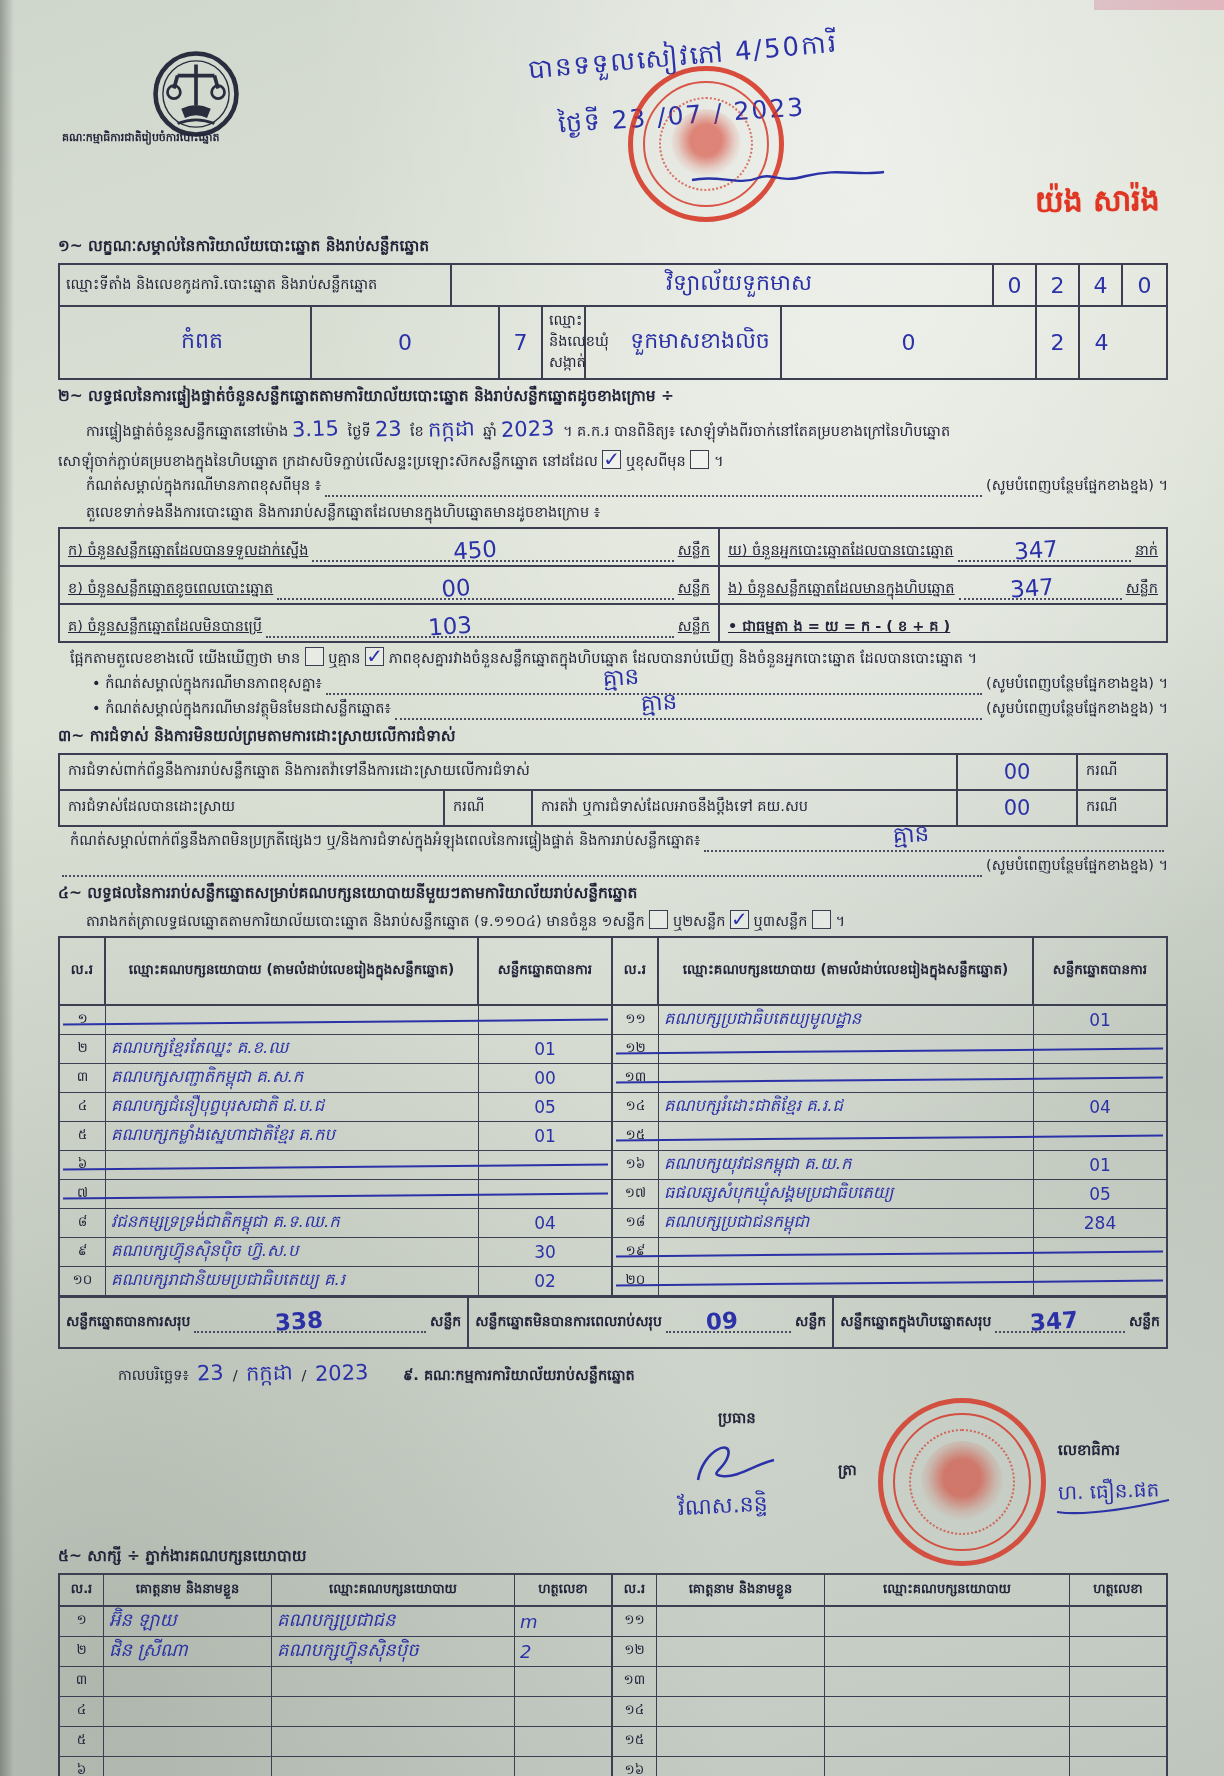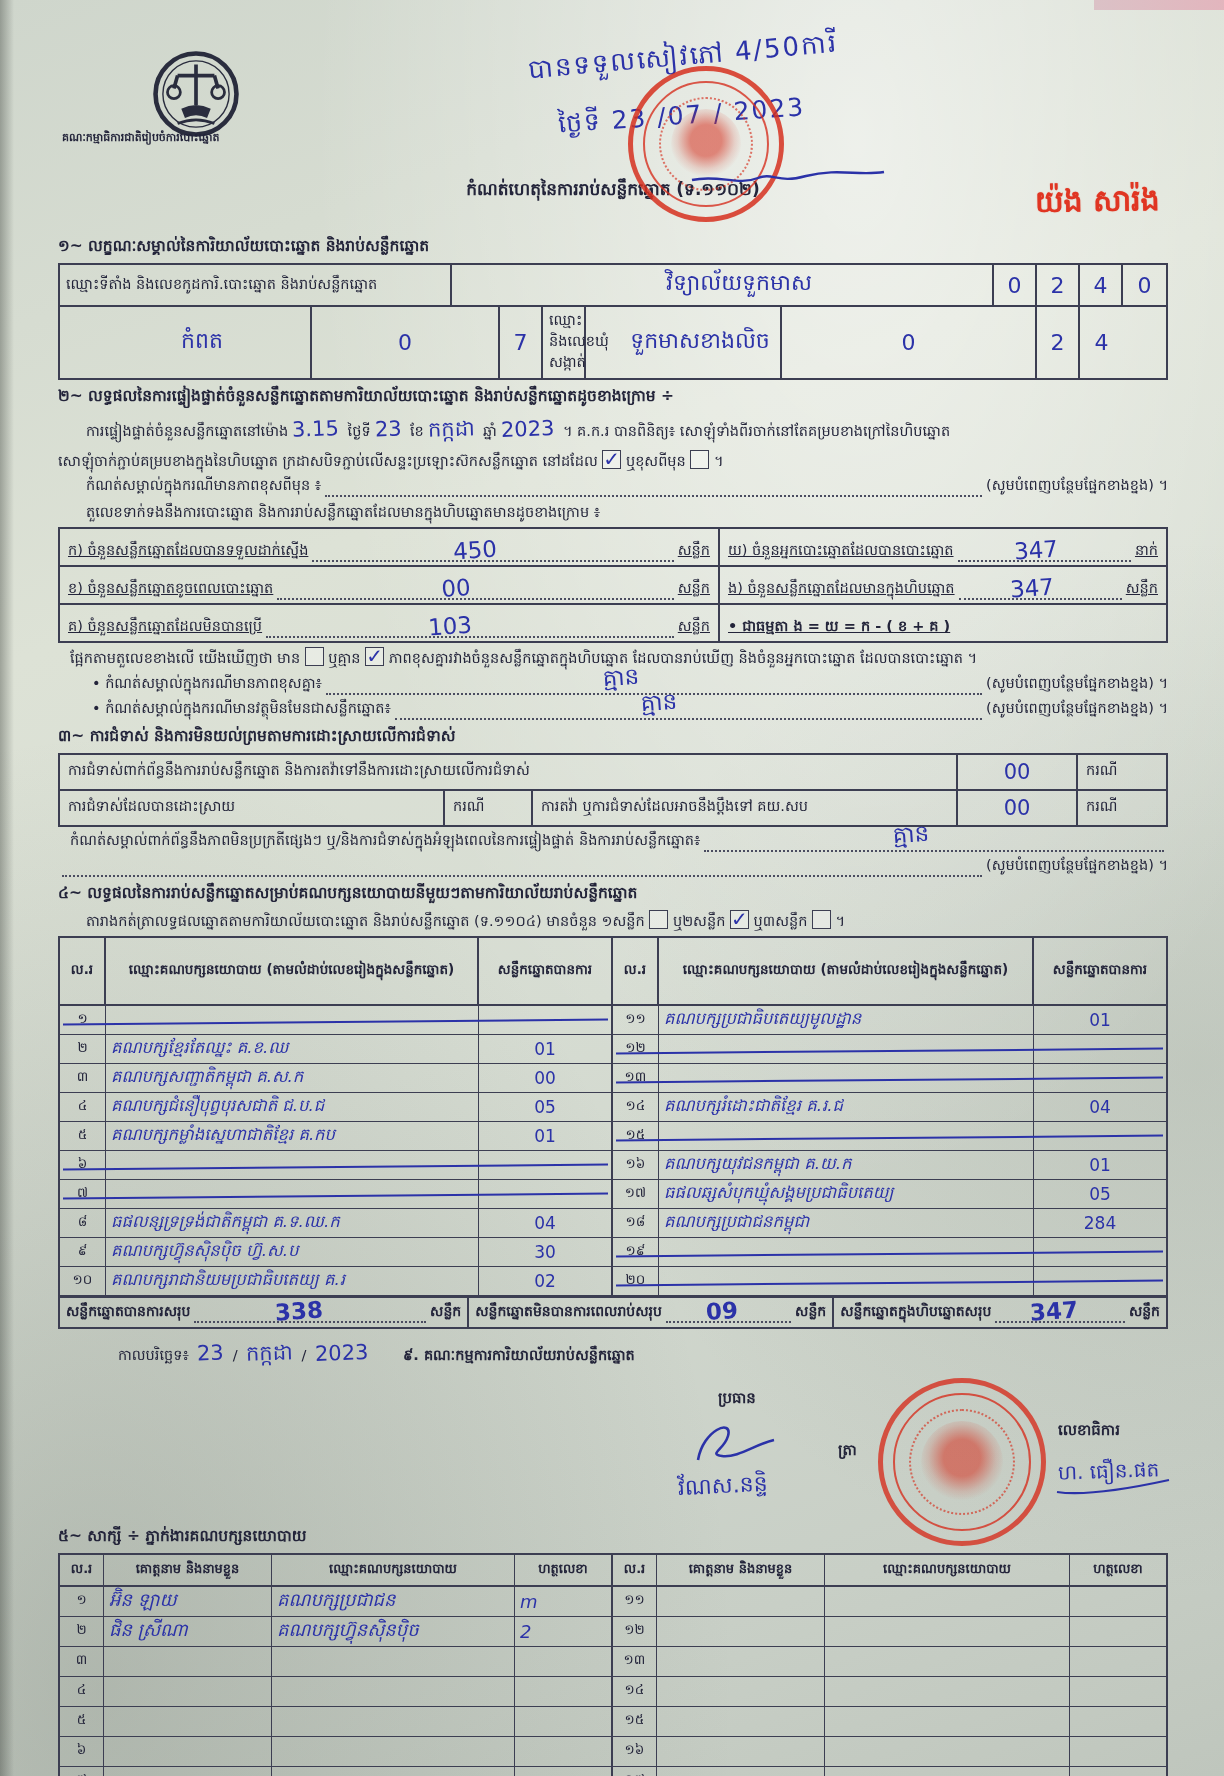--- a/index.html
+++ b/index.html
@@ -76,21 +76,21 @@
   .party .trow{grid-template-columns:46px 1fr 132px;min-height:28px;}
   .tcell{border-right:1.6px solid #3c3e52;padding:1px 5px;display:flex;align-items:center;font-size:13.5px;overflow:hidden;white-space:nowrap;}
   .tcell:last-child{border-right:none;}
   .party .col0{justify-content:center;}
   .party .col2{justify-content:center;}
   .tcell.hand{color:#2b32a8;font-size:16.5px;font-style:italic;}
   .party .col2.hand{font-size:17px;font-style:normal;}
   .trow.crossed:after{content:"";position:absolute;left:3px;right:3px;top:52%;border-top:2.2px solid #2b32a8;transform:rotate(-.5deg);}
   
   .totals{display:grid;grid-template-columns:37% 33% 30%;border-top:2px solid #3c3e52;}
-  .totals .tc{border-right:2px solid #3c3e52;padding:2px 6px;text-align:right;}
+  .totals .tc{border-right:2px solid #3c3e52;padding:12px 6px;text-align:right;}
   .totals .tc:last-child{border-right:none;}
   .totals .dotline{margin:2px 0;font-size:14px;font-weight:bold;}
   
   .sig-area{position:relative;height:150px;}
   .stamp-bot{left:820px;top:8px;width:168px;height:168px;border:5px solid rgba(214,48,31,.8);}
   
   .wit{display:grid;grid-template-columns:1fr 1fr;}
   .whalf{border-right:2px solid #3c3e52;}
   .whalf:last-child{border-right:none;}
   .whead{display:grid;grid-template-columns:44px 168px 1fr 96px;border-bottom:2px solid #3c3e52;}
@@ -113,21 +113,20 @@
       <svg class="emblem" viewBox="0 0 100 100">
         <circle cx="50" cy="50" r="44" fill="none" stroke="#2a2d3e" stroke-width="5"></circle>
         <circle cx="50" cy="50" r="36" fill="none" stroke="#2a2d3e" stroke-width="1.5"></circle>
         <path d="M50 18 L50 62 M30 30 L70 30 M30 30 L26 44 M70 30 L74 44" stroke="#2a2d3e" stroke-width="4" fill="none"></path>
         <circle cx="26" cy="48" r="7" fill="none" stroke="#2a2d3e" stroke-width="3"></circle>
         <circle cx="74" cy="48" r="7" fill="none" stroke="#2a2d3e" stroke-width="3"></circle>
         <path d="M34 66 Q50 58 66 66 L62 76 Q50 70 38 76 Z" fill="#2a2d3e"></path>
         <path d="M30 82 Q50 74 70 82" stroke="#2a2d3e" stroke-width="3" fill="none"></path>
       </svg>
       <div class="org-name">គណៈកម្មាធិការជាតិរៀបចំការបោះឆ្នោត</div>
-      <div class="doc-title">កំណត់ហេតុនៃការរាប់សន្លឹកឆ្នោត (ទ.១១០២)</div>
       <div class="hw-top1 hand">បានទទួលសៀវភៅ 4/50ការី</div>
       <div class="hw-top2 hand">ថ្ងៃទី 23 /07 / 2023</div>
       <div class="stamp stamp-top">
         <div class="ring2"></div>
           <div class="ring3"></div>
           <div class="core"></div>
       </div>
       <svg class="stamp-sign" width="200" height="40">
         <path d="M4 28 C30 22 50 34 70 26 C85 20 90 32 118 24 C150 16 170 24 196 20" stroke="#2b32a8" stroke-width="2.4" fill="none"></path>
       </svg>
@@ -321,21 +320,21 @@
                 <div class="tcell col1"></div>
                 <div class="tcell col2"></div>
               </div>
               <div class="trow crossed">
                 <div class="tcell col0">៧</div>
                 <div class="tcell col1"></div>
                 <div class="tcell col2"></div>
               </div>
               <div class="trow">
                 <div class="tcell col0">៨</div>
-                <div class="tcell col1 hand">ធផលន្សទ្រទ្រង់ជាតិកម្ពុជា គ.ទ.ឈ.ក</div>
+                <div class="tcell col1 hand">វជនកម្សទ្រទ្រង់ជាតិកម្ពុជា គ.ទ.ឈ.ក</div>
                 <div class="tcell col2 hand">04</div>
               </div>
               <div class="trow">
                 <div class="tcell col0">៩</div>
                 <div class="tcell col1 hand">គណបក្សហ៊្វុនស៊ិនប៉ិច ហ៊្វ.ស.ប</div>
                 <div class="tcell col2 hand">30</div>
               </div>
               <div class="trow">
                 <div class="tcell col0">១០</div>
                 <div class="tcell col1 hand">គណបក្សរាជានិយមប្រជាធិបតេយ្យ គ.រ</div>

